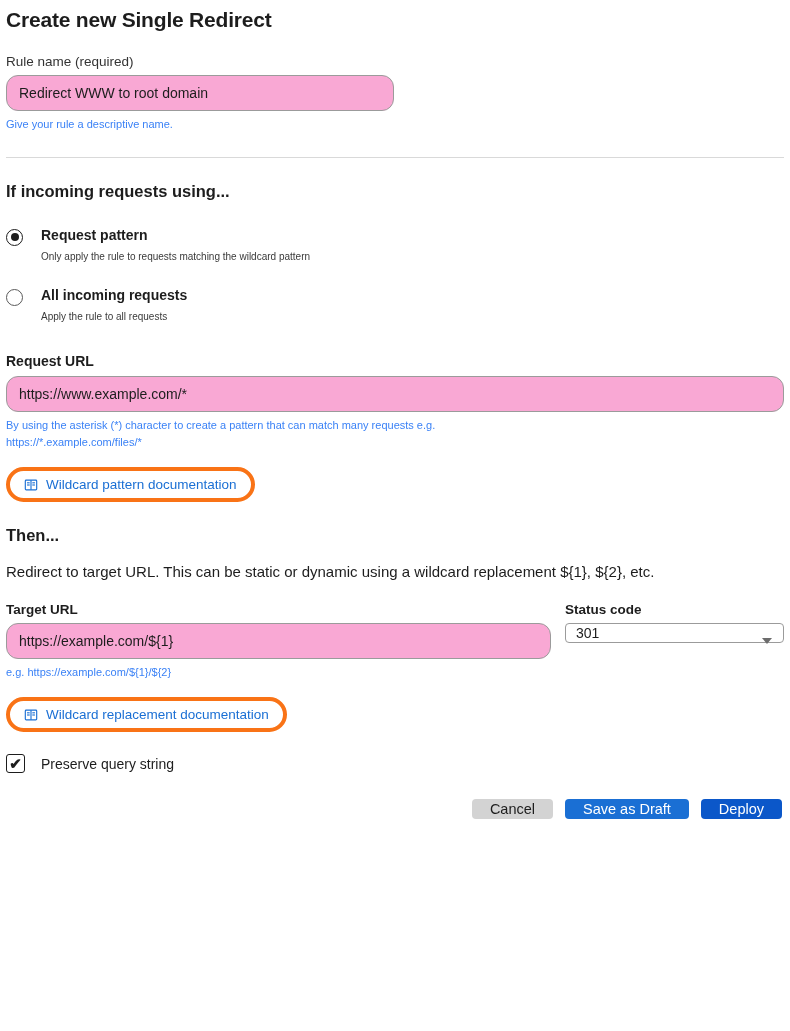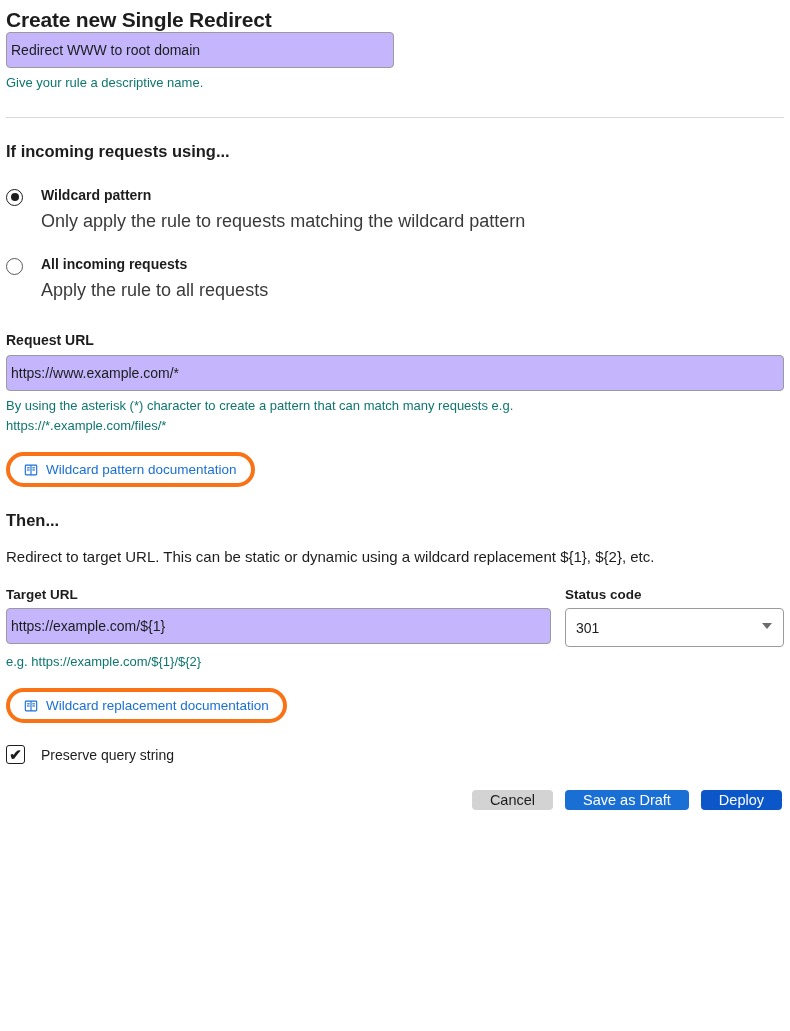--- a/index.html
+++ b/index.html
@@ -31,33 +31,33 @@
   .field-label {
     font-size: 13.5px;
     color: #333;
     margin-top: 22px;
     margin-bottom: 6px;
   }
   .text-input {
     display: block;
     height: 36px;
     border: 1px solid #9b9b9b;
-    border-radius: 4px;
-    padding: 6px 4px;
+    border-radius: 12px;
+    padding: 6px 12px;
     font-family: "Liberation Sans", sans-serif;
     font-size: 14px;
     color: #1d1d1d;
-    background: #c4b5fd;
+    background: #f9a8d4;
     outline: none;
   }
   .text-input::placeholder { color: #8a8a8a; }
   #rule-name-input { width: 388px; }
   .help-text {
-    font-size: 13px;
-    color: #0f766e;
+    font-size: 11px;
+    color: #3b82f6;
     margin-top: 6px;
     line-height: 1.45;
   }
   .divider {
     border: none;
     border-top: 1px solid #d9d9d9;
     margin: 24px 0 0 0;
     width: 778px;
   }
   .section-title {
@@ -95,21 +95,21 @@
   }
   .radio-outer.checked .radio-dot { display: block; }
   .radio-text { margin-left: 18px; }
   .radio-title {
     font-size: 14px;
     font-weight: bold;
     color: #1d1d1d;
     line-height: 1.2;
   }
   .radio-desc {
-    font-size: 18px;
+    font-size: 10px;
     color: #3a3a3a;
     margin-top: 7px;
     line-height: 1.2;
   }
   .strong-label {
     font-size: 14px;
     font-weight: bold;
     color: #1d1d1d;
     margin-top: 30px;
     margin-bottom: 7px;
@@ -149,21 +149,21 @@
   .col-label {
     font-size: 13.5px;
     font-weight: bold;
     color: #1d1d1d;
     margin-bottom: 6px;
   }
   #target-url-input { width: 545px; }
   .select-wrap { position: relative; width: 219px; }
   .select-box {
     width: 219px;
-    height: 39px;
+    height: 20px;
     border: 1px solid #9b9b9b;
     border-radius: 4px;
     background: #fff;
     display: flex;
     align-items: center;
     padding: 0 10px;
     font-size: 14px;
     color: #1d1d1d;
     cursor: pointer;
   }
@@ -216,35 +216,36 @@
   .btn-draft { background: #1a6fd4; color: #fff; }
   .btn-deploy { background: #0b57c9; color: #fff; }
 </style>
 </head>
 <body>
 
 <div class="page">
 
   <h1 class="page-title">Create new Single Redirect</h1>
 
+  <div class="field-label">Rule name (required)</div>
   <input class="text-input" id="rule-name-input" type="text" value="Redirect WWW to root domain" style="">
   <div class="help-text">Give your rule a descriptive name.</div>
 
   <hr class="divider">
 
   <div class="section-title">If incoming requests using...</div>
 
   <div class="radio-group">
 
     <div class="radio-row">
       <div class="radio-outer checked">
         <div class="radio-dot"></div>
       </div>
       <div class="radio-text">
-        <div class="radio-title">Wildcard pattern</div>
+        <div class="radio-title">Request pattern</div>
         <div class="radio-desc">Only apply the rule to requests matching the wildcard pattern</div>
       </div>
     </div>
 
 
     <div class="radio-row">
       <div class="radio-outer">
         
       </div>
       <div class="radio-text">

